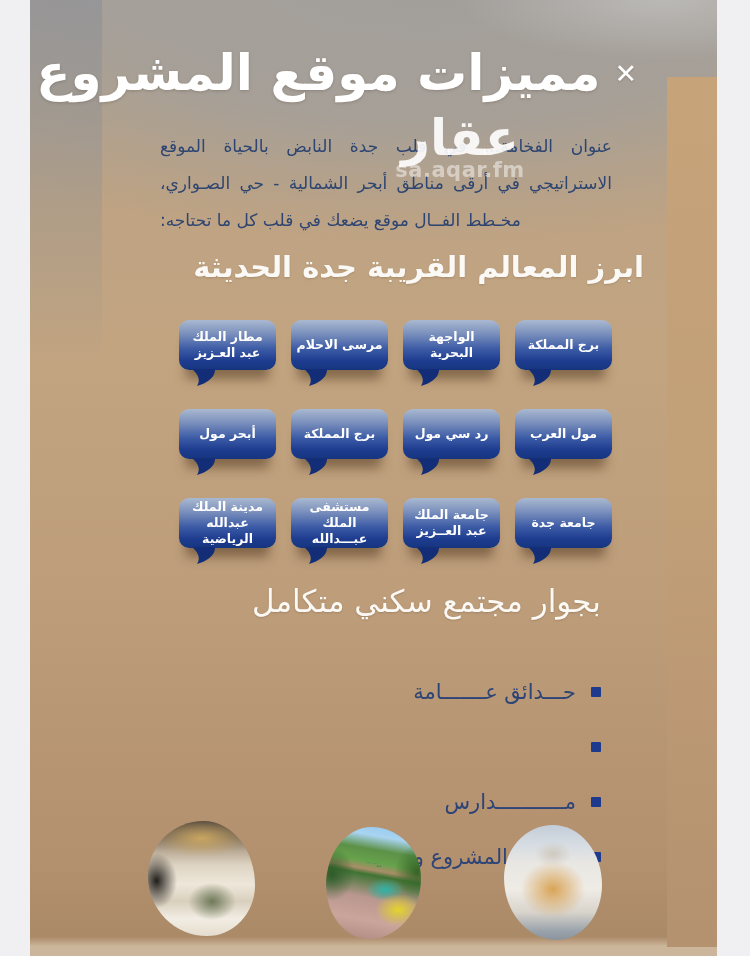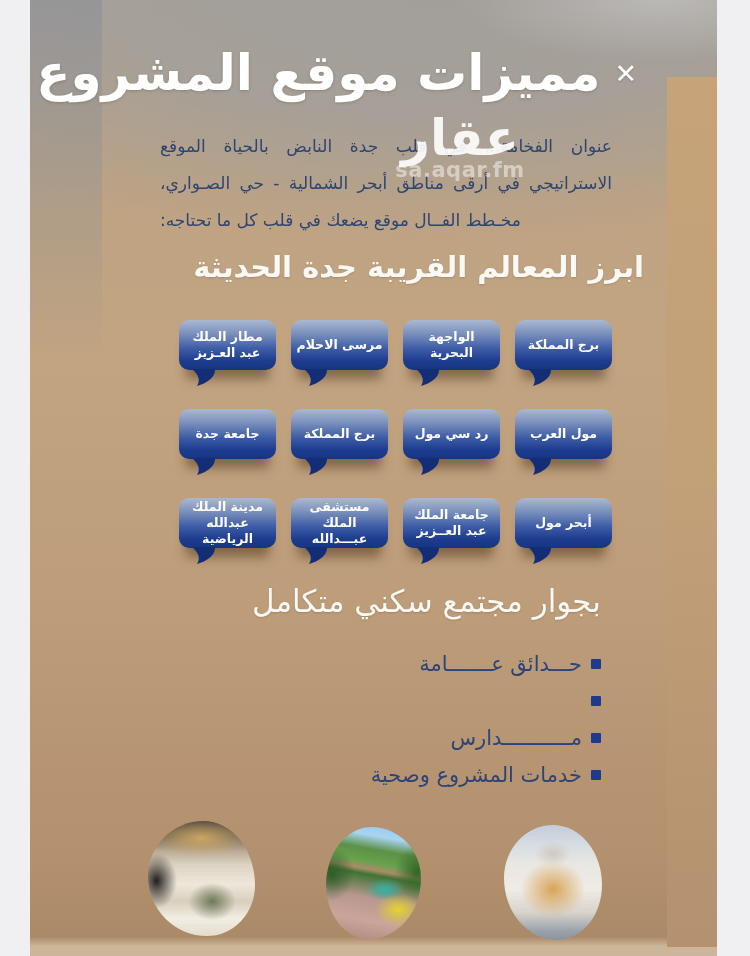--- a/index.html
+++ b/index.html
@@ -45,21 +45,21 @@
     grid-template-columns:repeat(4,97px);column-gap:15px;row-gap:39px;}
   .bubble{position:relative;height:50px;border-radius:10px;display:flex;align-items:center;justify-content:center;
     background:linear-gradient(180deg,#aab9d1 0%,#7d92bd 26%,#3c5ba6 58%,#1d3c8f 82%,#16357f 100%);
     box-shadow:0 16px 11px -7px rgba(70,45,22,.5);}
   .bubble .label{color:#ffffff;font-size:12.5px;font-weight:bold;line-height:1.3;text-align:center;
     white-space:pre-line;padding:2px 4px;direction:rtl;}
   .tail{position:absolute;left:12px;bottom:-16px;width:24px;height:17px;}
 
   
   .amenities{position:absolute;top:650px;right:116px;margin:0;padding:0;list-style:none;direction:rtl;}
-  .amenities li{display:flex;align-items:center;gap:9px;margin-bottom:10px;height:27px;}
+  .amenities li{display:flex;align-items:center;gap:15px;margin-bottom:10px;height:27px;margin-top:28px;}
   .bullet{width:10px;height:10px;background:#1e3a8c;border-radius:1px;flex:0 0 auto;}
   .amenity-label{color:#2d4476;font-size:21px;font-weight:500;white-space:nowrap;}
 
   
   .blob{position:absolute;overflow:hidden;}
   .blob.mall{left:118px;top:821px;width:107px;height:115px;border-radius:52% 48% 45% 55% / 48% 56% 44% 52%;
     background:
       radial-gradient(60% 22% at 50% 15%,rgba(205,168,96,.95),rgba(120,90,50,0) 72%),
       radial-gradient(24% 30% at 8% 52%,#211d19,rgba(33,29,25,0) 80%),
       radial-gradient(30% 22% at 60% 70%,#6f7a5a,rgba(111,122,90,0) 75%),
@@ -140,27 +140,27 @@
             <path d="M1,0 L24,0 L24,2 C23,9 16,14 6,17 C10,11 7,5 1,0 Z" fill="#132e77"></path>
           </svg>
         </div>
         <div class="bubble">
           <span class="label">برج المملكة</span>
           <svg class="tail" viewBox="0 0 24 17" preserveAspectRatio="none">
             <path d="M1,0 L24,0 L24,2 C23,9 16,14 6,17 C10,11 7,5 1,0 Z" fill="#132e77"></path>
           </svg>
         </div>
         <div class="bubble">
+          <span class="label">أبحر مول</span>
+          <svg class="tail" viewBox="0 0 24 17" preserveAspectRatio="none">
+            <path d="M1,0 L24,0 L24,2 C23,9 16,14 6,17 C10,11 7,5 1,0 Z" fill="#132e77"></path>
+          </svg>
+        </div>
+        <div class="bubble">
           <span class="label">جامعة جدة</span>
-          <svg class="tail" viewBox="0 0 24 17" preserveAspectRatio="none">
-            <path d="M1,0 L24,0 L24,2 C23,9 16,14 6,17 C10,11 7,5 1,0 Z" fill="#132e77"></path>
-          </svg>
-        </div>
-        <div class="bubble">
-          <span class="label">أبحر مول</span>
           <svg class="tail" viewBox="0 0 24 17" preserveAspectRatio="none">
             <path d="M1,0 L24,0 L24,2 C23,9 16,14 6,17 C10,11 7,5 1,0 Z" fill="#132e77"></path>
           </svg>
         </div>
         <div class="bubble">
           <span class="label">جامعة الملك
 عبد العــزيز</span>
           <svg class="tail" viewBox="0 0 24 17" preserveAspectRatio="none">
             <path d="M1,0 L24,0 L24,2 C23,9 16,14 6,17 C10,11 7,5 1,0 Z" fill="#132e77"></path>
           </svg>

